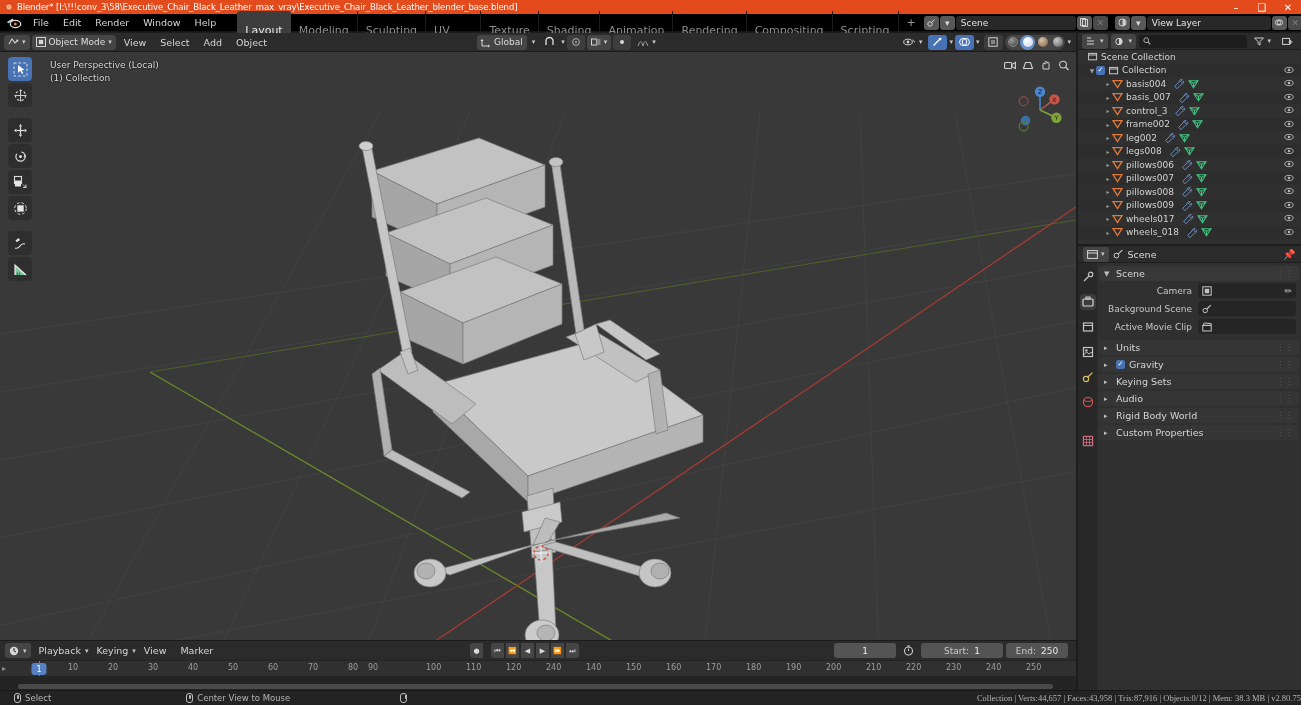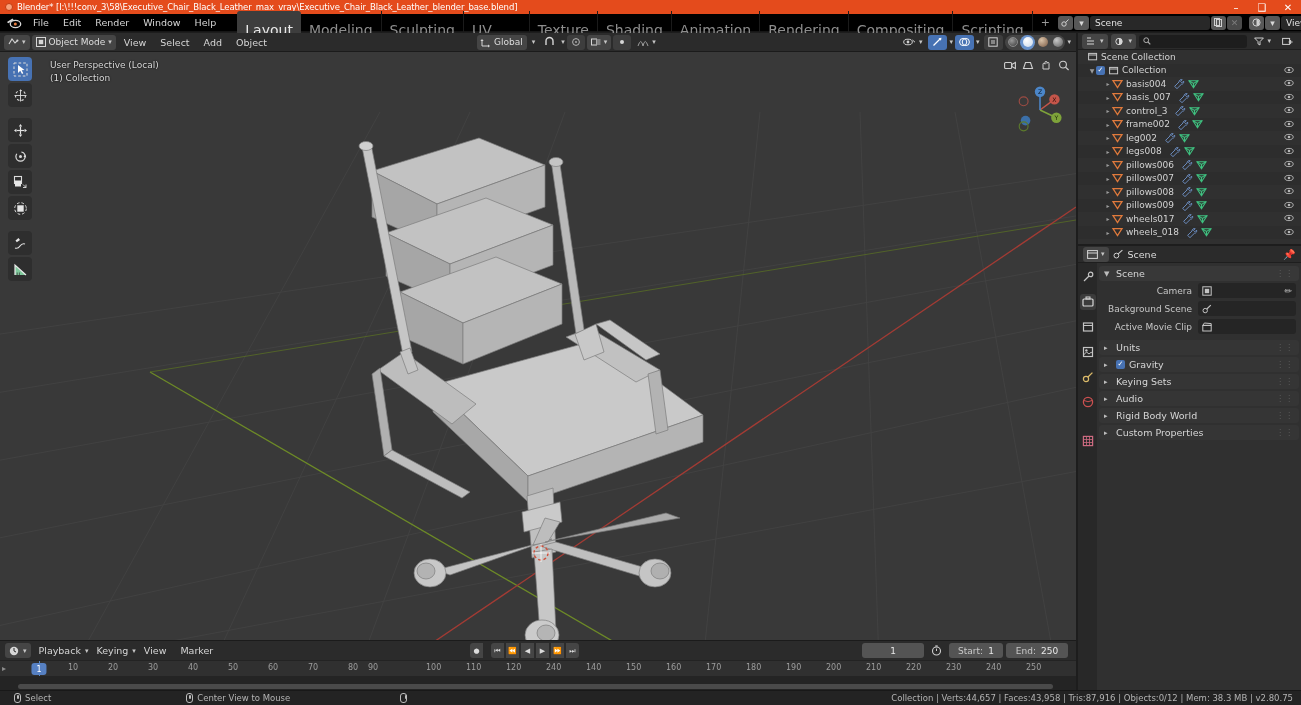--- a/index.html
+++ b/index.html
@@ -28,21 +28,21 @@
   .menubar {
     position:absolute; left:0; top:14px; width:1301px; height:18px;
     background:#000000; display:flex; align-items:center;
     border-bottom:1px solid #161616;
   }
   .blender-logo { width:16px; height:14px; margin:0 4px 0 6px; position:relative; }
   .blender-logo svg { display:block; }
   .menu-item { padding:0 7px; height:16px; line-height:16px;
                font-size:9.5px; color:#d6d6d6; cursor:default; }
   .ws-tabs { display:flex; align-items:center; margin-left:14px; height:18px; }
-  .ws-tab { padding:12px 8px; height:20px; line-height:15px; font-size:14px;
+  .ws-tab { padding:12px 8px; height:20px; line-height:15px; font-size:11px;
             color:#8d8d8d; border-right:1px solid #1b1b1b; }
   .ws-tab.active { background:#3d3d3d; color:#e8e8e8; border-radius:3px 3px 0 0;
                    border-right:none; }
   .ws-plus { padding:0 8px; color:#9a9a9a; font-size:11px; }
   .mb-right { margin-left:auto; display:flex; align-items:center; gap:3px;
               padding-right:4px; }
   .id-block { display:flex; align-items:center; gap:1px; }
   .icon-btn {
     background:#585858; border-radius:3px; height:14px; min-width:15px;
     display:flex; align-items:center; justify-content:center;
@@ -187,21 +187,21 @@
     position:absolute; left:0; bottom:0; width:1301px; height:15px;
     background:#232323; display:flex; align-items:center; font-size:8.5px;
     color:#b4b4b4; border-top:1px solid #181818;
   }
   .sb-item { display:flex; align-items:center; gap:4px; }
   .sb-mouse { width:7px; height:10px; border:1px solid #bdbdbd;
               border-radius:3px; position:relative; }
   .sb-mouse i { position:absolute; left:2.2px; top:1px; width:2px; height:3.5px;
                 background:#bdbdbd; border-radius:1px; display:block; }
   .sb-mouse.rt i { background:#bdbdbd; left:2.2px; }
-  .sb-right { margin-left:auto; padding-right:8px; white-space:nowrap; }
+  .sb-right { margin-left:auto; padding-right:0; white-space:nowrap;font-family:Liberation Serif, serif; }
 
   
   svg { display:block; overflow:visible; }
   .gridline { stroke:#4a4a4a; stroke-width:1; }
 </style>
 </head>
 <body>
 
 <div id="app">
 
@@ -611,21 +611,21 @@
 
       <span class="tl-right">
         <span class="num-field" style="width:62px">1</span>
         <span class="vp-btn plain">
           <svg width="11" height="11" viewBox="0 0 11 11">
               <circle cx="5.5" cy="6" r="4" fill="none" stroke="#cfcfcf" stroke-width="1.1"></circle>
               <line x1="5.5" y1="6" x2="5.5" y2="3.6" stroke="#cfcfcf" stroke-width="1"></line>
               <line x1="4.3" y1="1" x2="6.7" y2="1" stroke="#cfcfcf" stroke-width="1.2"></line>
             </svg>
         </span>
-        <span class="num-field" style="width:54px">
+        <span class="num-field" style="width:82px">
           <span class="lbl">Start:</span>
           <span>1</span>
         </span>
         <span class="num-field" style="width:62px">
           <span class="lbl">End:</span>
           <span>250</span>
         </span>
       </span>
     </div>
 

